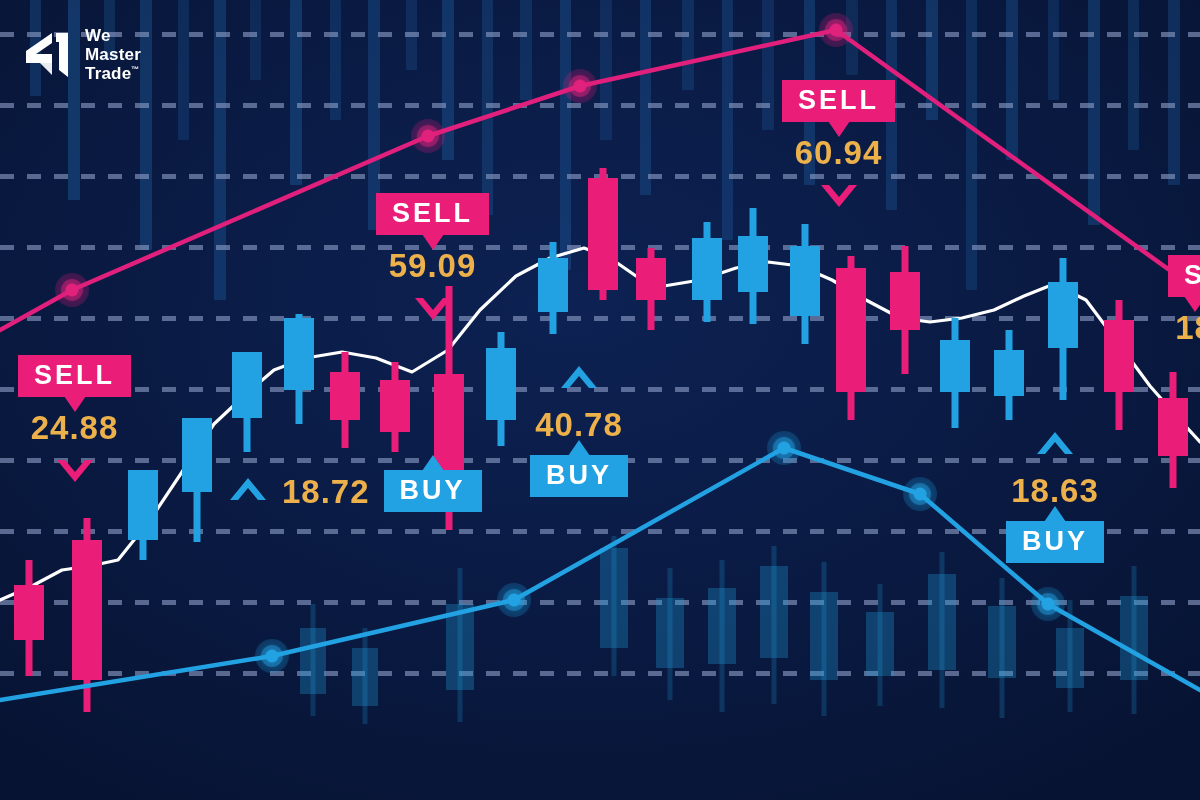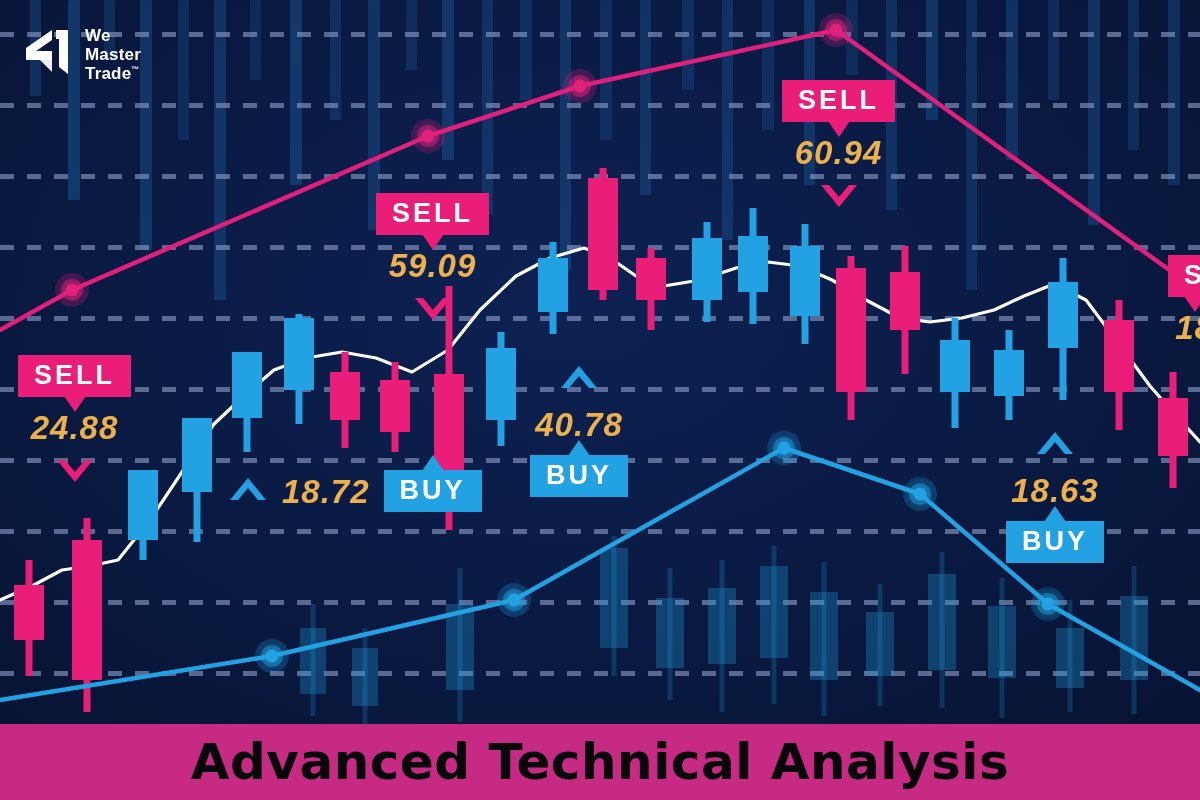--- a/index.html
+++ b/index.html
@@ -45,27 +45,26 @@
     position:absolute; left:50%; transform:translateX(-50%);
     width:0; height:0; border-left:11px solid transparent; border-right:11px solid transparent;
   }
   .badge.sell .tail { bottom:-15px; border-top:16px solid #ea1e79; }
   .badge.buy  .tail { top:-15px;  border-bottom:16px solid #22a2e2; }
 
   .price {
     font-size:33px; font-weight:700; color:#f0b council; color:#edb14c;
     letter-spacing:1px; line-height:1; white-space:nowrap;
     text-align:right;
-    font-style:italic;
   }
 
   .chev { width:40px; height:26px; }
 
   
-  #logo { position:absolute; left:22px; top:26px; display:flex; gap:11px; }
+  #logo { position:absolute; left:22px; top:26px; display:flex; align-items:center; gap:11px; }
   #logo .mark { width:52px; height:52px; }
   #logo .wordmark {
     color:#fff; font-weight:700; font-size:17px; line-height:1.12; letter-spacing:.2px;
     position:relative;
   }
   #logo .tm { font-size:8px; vertical-align:super; font-weight:700; }
 
   
   #banner {
     position:absolute; left:0; bottom:0; width:1200px; height:76px;
@@ -316,17 +315,14 @@
         <path d="M12 28 L30 28 L30 46 Z" fill="#ffffff" opacity="0.92"></path>
       </svg>
     </span>
     <span class="wordmark">
       <span>We</span><br>
       <span>Master</span><br>
       <span>Trade</span><span class="tm">™</span>
     </span>
   </div>
 
-  <div id="banner">
-    <span class="title">Advanced Technical Analysis</span>
-  </div>
 
 </div>
 
 </body></html>

